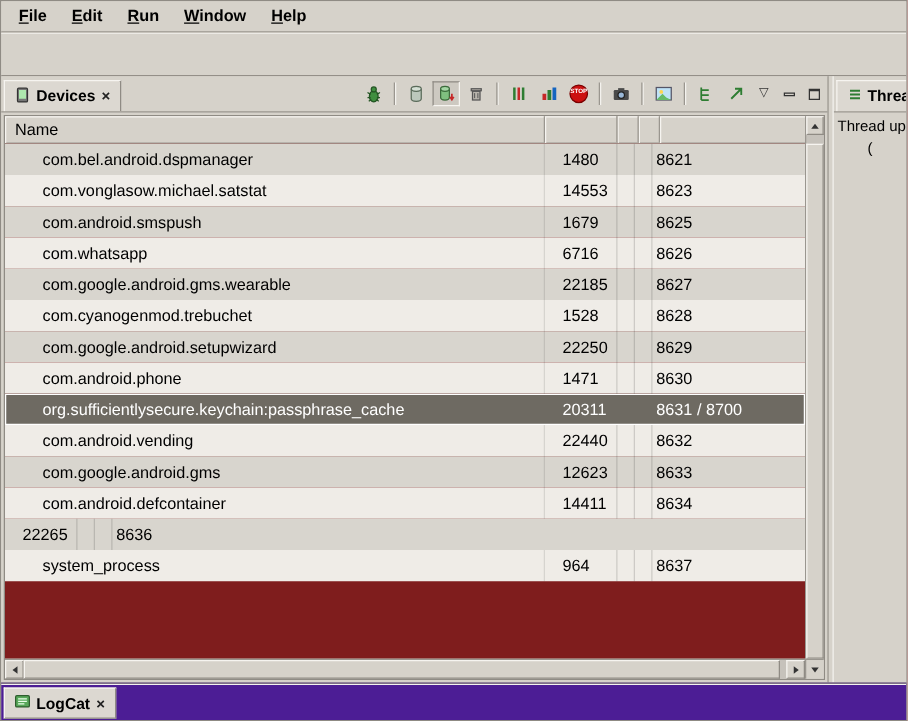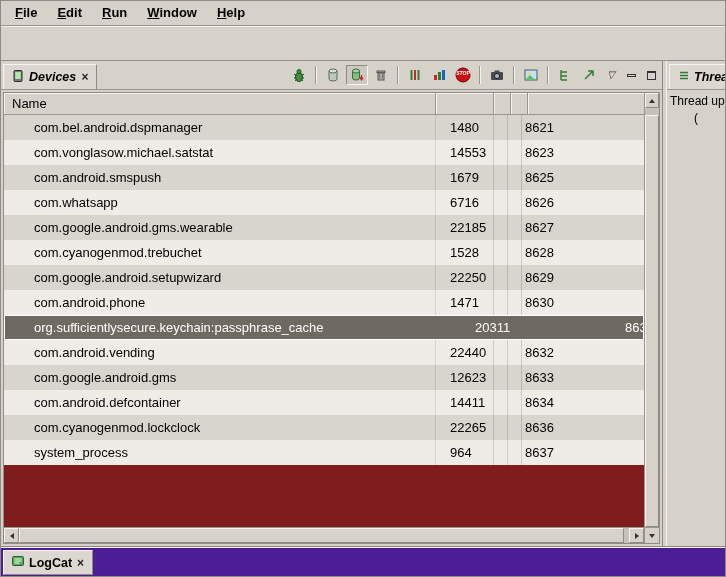--- a/index.html
+++ b/index.html
@@ -16,21 +16,21 @@
   
   .main-toolbar { height:35px; background:#d6d2ca; border-bottom:1px solid #948f88; box-shadow:inset 0 1px 0 #f4f2ee; }
 
   
   .main { height:485px; display:flex; background:#d6d2ca; }
   .left-panel { width:662px; display:flex; flex-direction:column; border-right:1px solid #8f8b84; }
   .sash { width:3px; background:#d6d2ca; }
   .right-panel { flex:1; border-left:1px solid #f4f2ee; overflow:hidden; display:flex; flex-direction:column; }
 
   
-  .view-header { height:29px; display:flex; align-items:flex-end; justify-content:space-between; padding:2px 2px 0 2px; border-bottom:1px solid #9a968f; overflow:hidden;font-style:italic; }
+  .view-header { height:29px; display:flex; align-items:flex-end; justify-content:space-between; padding:2px 2px 0 2px; border-bottom:1px solid #9a968f; overflow:hidden; }
   .tab { display:flex; align-items:center; gap:4px; height:25px; padding:0 7px; background:#dcd8d1;
          border:1px solid #8f8b84; border-bottom:none; border-top-color:#f6f4f0; border-left-color:#f6f4f0;
          font-size:12.5px; font-weight:bold; white-space:nowrap; }
   .tab .close { font-weight:bold; font-size:12px; color:#222; padding:0 1px; }
 
   .view-toolbar { display:flex; align-items:center; gap:2px; padding-bottom:4px; }
   .tool-btn { width:22px; height:20px; display:flex; align-items:center; justify-content:center; position:relative; }
   .tool-btn.pressed { border:1px solid; border-color:#8f8b84 #f6f4f0 #f6f4f0 #8f8b84; background:#cdc9c1; }
   .tool-sep { width:2px; height:18px; border-left:1px solid #9a968f; border-right:1px solid #f4f2ee; margin:0 3px; }
   .stop-text { position:absolute; top:5px; left:0; width:100%; text-align:center; font-size:5px; font-weight:bold; color:#fff; letter-spacing:0; line-height:6px; }
@@ -50,21 +50,21 @@
   .tbody { grid-column:1; grid-row:2; overflow:hidden; background:#7f1d1d; }
   .trow { height:25px; display:flex; align-items:center; font-size:13px; cursor:default; }
   .trow:nth-child(odd)  { background:#d8d5ce; }
   .trow:nth-child(even) { background:#efece7; }
   .trow > div { height:100%; display:flex; align-items:center; overflow:hidden; white-space:nowrap; }
   .c-name { width:432px; padding-left:30px; border-right:1px solid rgba(0,0,0,0.10); }
   .c-pid  { width:58px; padding-left:14px; border-right:1px solid rgba(0,0,0,0.14); }
   .c-e1   { width:14px; border-right:1px solid rgba(0,0,0,0.14); }
   .c-e2   { width:14px; border-right:1px solid rgba(0,0,0,0.14); }
   .c-port { flex:1; padding-left:3px; }
-  .trow.selected { background:#6e6a62; color:#fff; box-shadow:inset 0 0 0 1px #ffffff;gap:25px; }
+  .trow.selected { background:#6e6a62; color:#fff; box-shadow:inset 0 0 0 1px #ffffff; }
   .trow.selected > div { border-color:transparent; }
 
   
   .vscroll { grid-column:2; grid-row:1 / span 2; display:flex; flex-direction:column; background:#c6c2bb; border-left:1px solid #9a968f; }
   .sbtn { height:15px; width:100%; background:#d6d2ca; border:1px solid; border-color:#f6f4f0 #8f8b84 #8f8b84 #f6f4f0; display:flex; align-items:center; justify-content:center; }
   .vthumb { flex:1; margin-top:7px; background:#d6d2ca; border:1px solid; border-color:#f6f4f0 #8f8b84 #8f8b84 #f6f4f0; }
   .hscroll { grid-column:1; grid-row:3; display:flex; background:#c6c2bb; border-top:1px solid #9a968f; }
   .hbtn { width:15px; height:100%; background:#d6d2ca; border:1px solid; border-color:#f6f4f0 #8f8b84 #8f8b84 #f6f4f0; display:flex; align-items:center; justify-content:center; }
   .hthumb { flex:1; margin-right:5px; background:#d6d2ca; border:1px solid; border-color:#f6f4f0 #8f8b84 #8f8b84 #f6f4f0; }
   .corner { grid-column:2; grid-row:3; background:#d6d2ca; border-top:1px solid #9a968f; border-left:1px solid #9a968f; display:flex; align-items:center; justify-content:center; }
@@ -305,21 +305,20 @@
   <div class="trow">
     <div class="c-name">com.android.defcontainer</div>
     <div class="c-pid">14411</div>
     <div class="c-e1"></div>
     <div class="c-e2"></div>
     <div class="c-port">8634</div>
   </div>
 
 
   <div class="trow">
-    <div class="c-name">com.cyanogenmod.lockclock</div>
     <div class="c-pid">22265</div>
     <div class="c-e1"></div>
     <div class="c-e2"></div>
     <div class="c-port">8636</div>
   </div>
 
   <div class="trow">
     <div class="c-name">system_process</div>
     <div class="c-pid">964</div>
     <div class="c-e1"></div>

